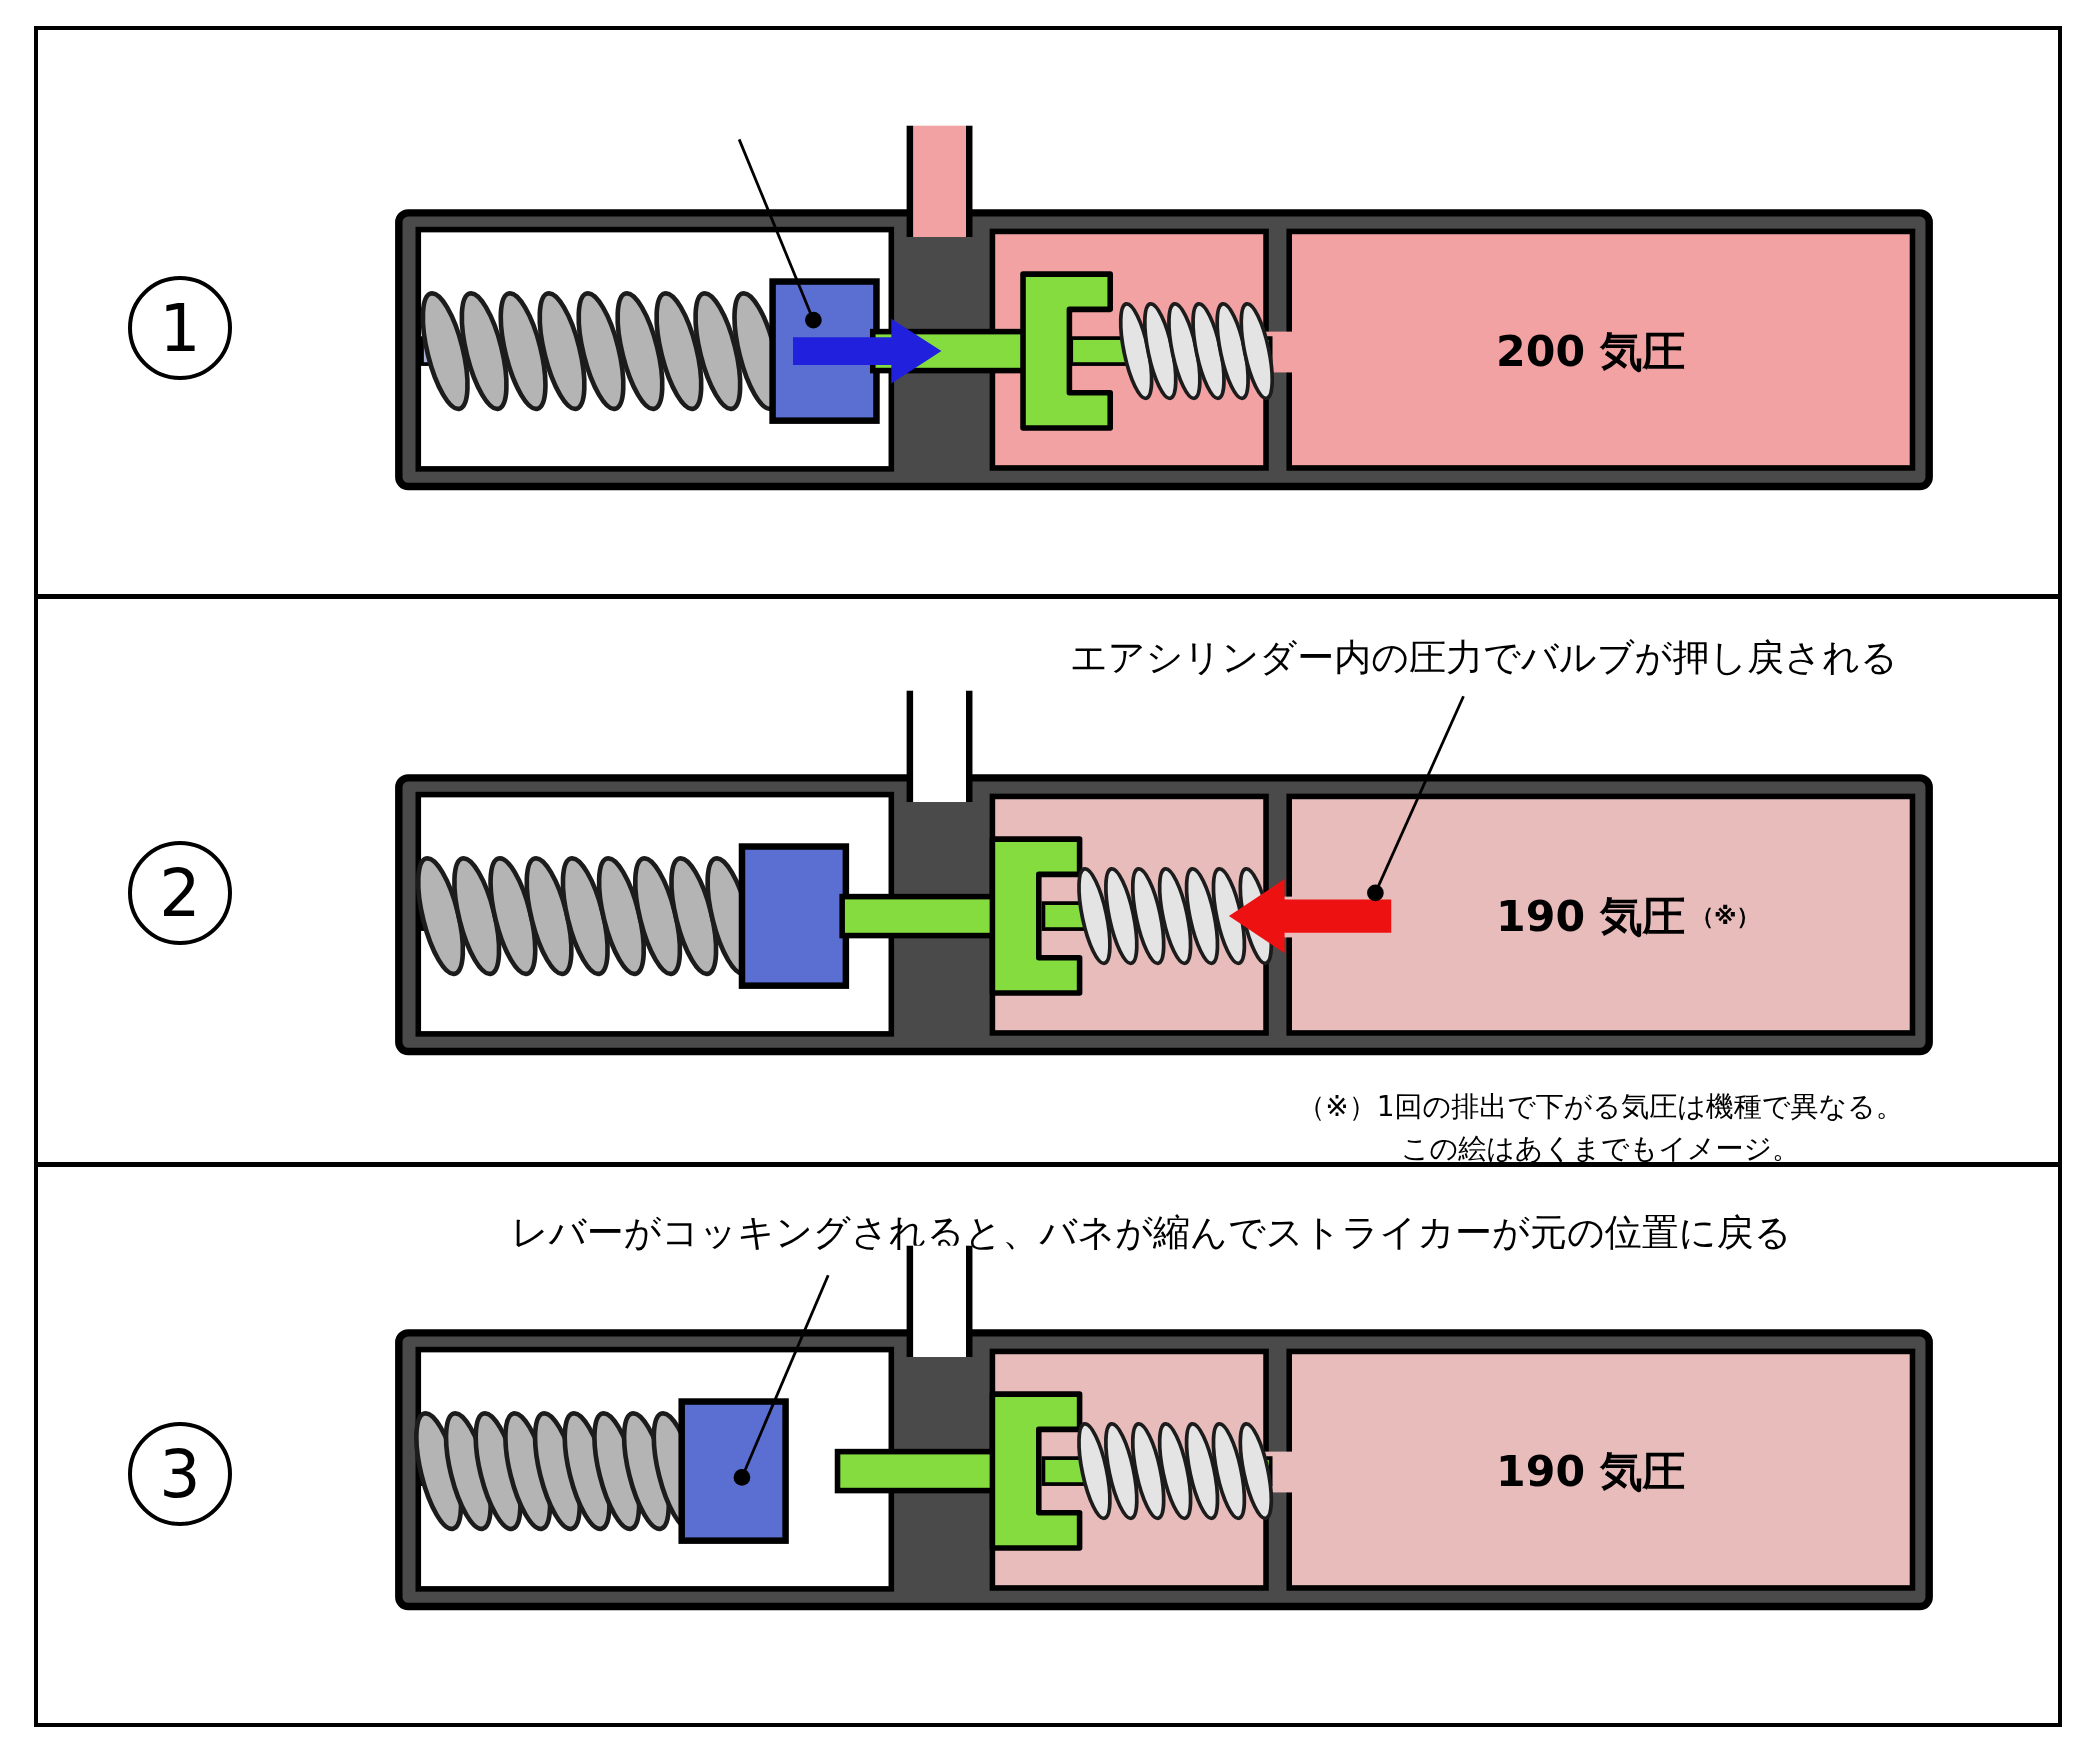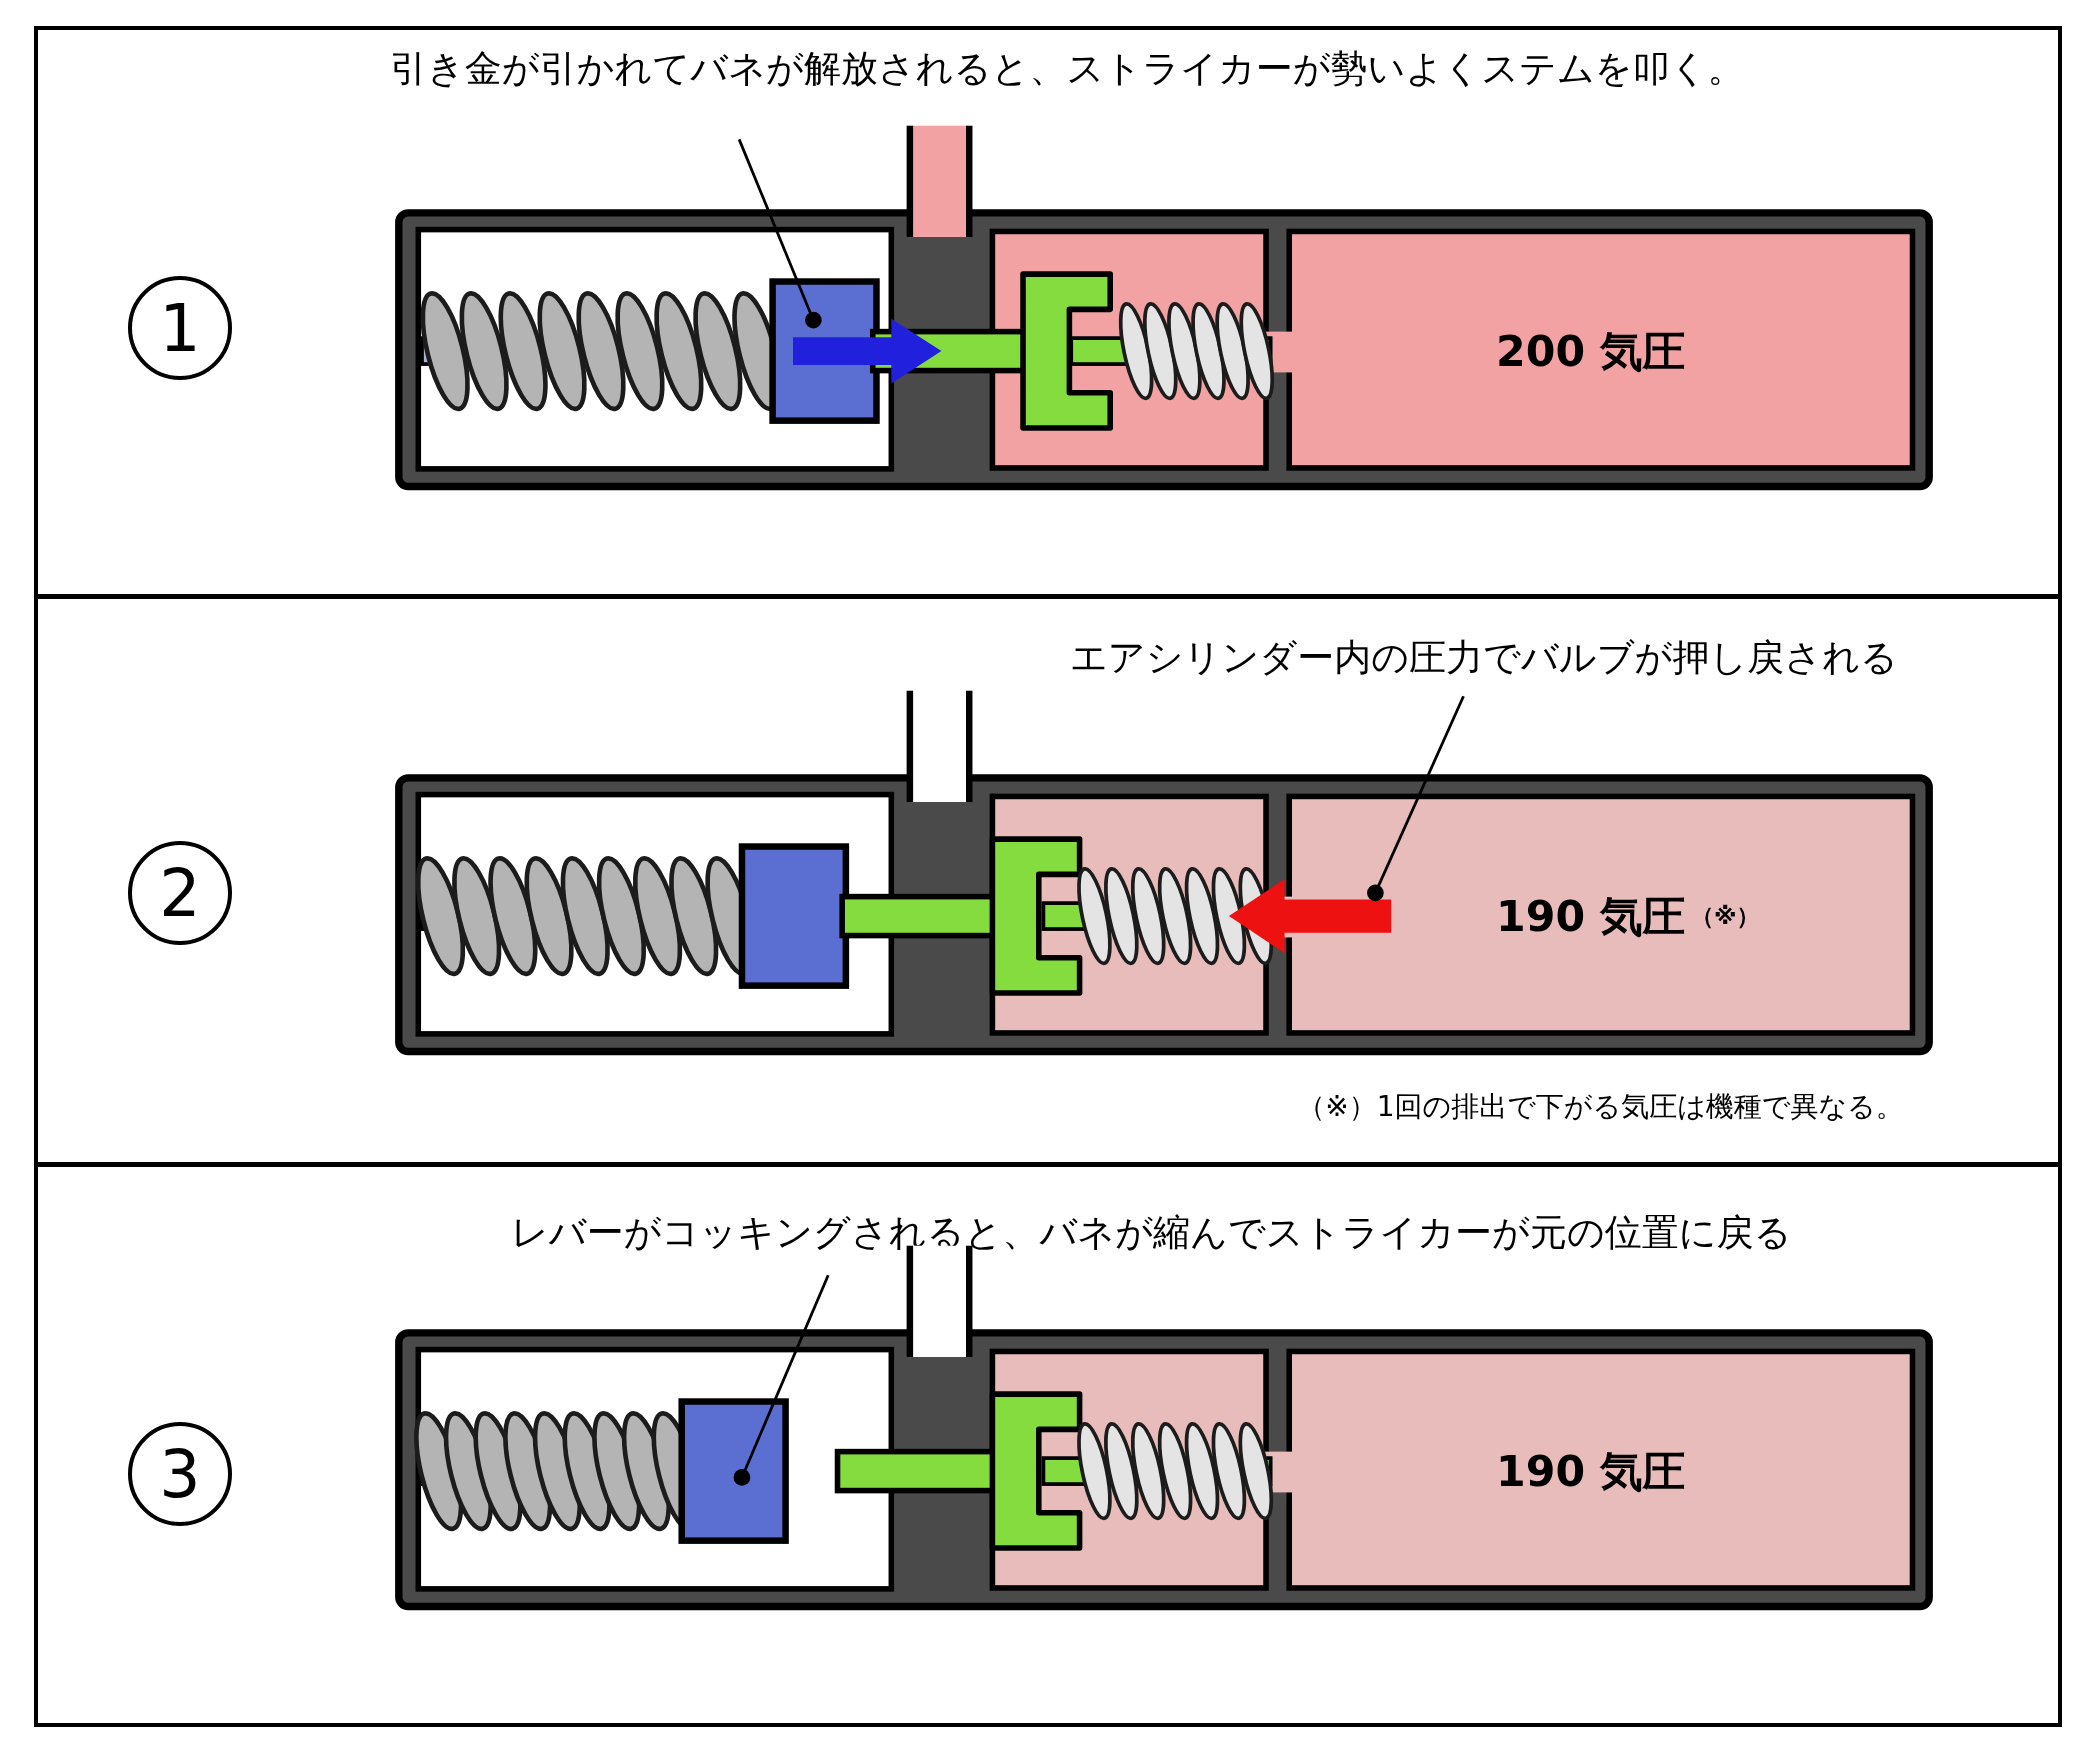--- a/index.html
+++ b/index.html
@@ -30,21 +30,20 @@
 
 <div class="frame"></div>
 <div class="divider" style="top:594px"></div>
 <div class="divider" style="top:1162px"></div>
 
 <section class="panel" style="top:26px; height:568px;">
   <div class="num-circle" style="left:128px; top:250px;">
     <span>1</span>
   </div>
   <div class="annotation" style="left:390px; top:20.4px;">
-    <div>引き金が引かれてバネが解放されると、ストライカーが勢いよくステムを叩く。</div>
   </div>
 
   <svg class="mech" style="left:394px; top:96px;" width="1540" height="371" viewBox="0 0 1660 400">
     <rect x="5" y="98" width="1650" height="295" rx="10" stroke="#000" stroke-width="8" fill="#4a4a4a"></rect>
     <g>
       <rect x="559" y="4" width="58" height="120" fill="#f2a2a2"></rect>
       <line x1="556" y1="4" x2="556" y2="124" stroke="#000" stroke-width="7"></line>
       <line x1="620" y1="4" x2="620" y2="124" stroke="#000" stroke-width="7"></line>
     </g>
     <rect x="26" y="116" width="510" height="258" fill="#ffffff" stroke="#000" stroke-width="6"></rect>
@@ -129,20 +128,21 @@
       <ellipse cx="900" cy="247" rx="13" ry="52" transform="rotate(-12 900 247)"></ellipse>
       <ellipse cx="929" cy="247" rx="13" ry="52" transform="rotate(-12 929 247)"></ellipse>
     </g>
     <polygon points="900,247 960,207 960,229 1075,229 1075,265 960,265 960,287" fill="#ee1111"></polygon>
     <text class="pressure" x="1290" y="263" text-anchor="middle">190 気圧</text>
     <text class="pressure-note" x="1398" y="256">（※）</text>
   </svg>
 
   <div class="footnote" style="left:1271px; top:452px; width:659px;margin-top:40px;">
     <div>（※）1回の排出で下がる気圧は機種で異なる。</div>
+    <div>この絵はあくまでもイメージ。</div>
   </div>
 
   <svg class="leader" width="2096" height="569" viewBox="0 0 2260 613">
     <line x1="1578" y1="110" x2="1483" y2="322" stroke="#000" stroke-width="3"></line>
     <circle cx="1483" cy="322" r="9" fill="#000"></circle>
   </svg>
 </section>
 
 <section class="panel" style="top:1162px; height:565px;">
   <div class="num-circle" style="left:128px; top:260px;">

